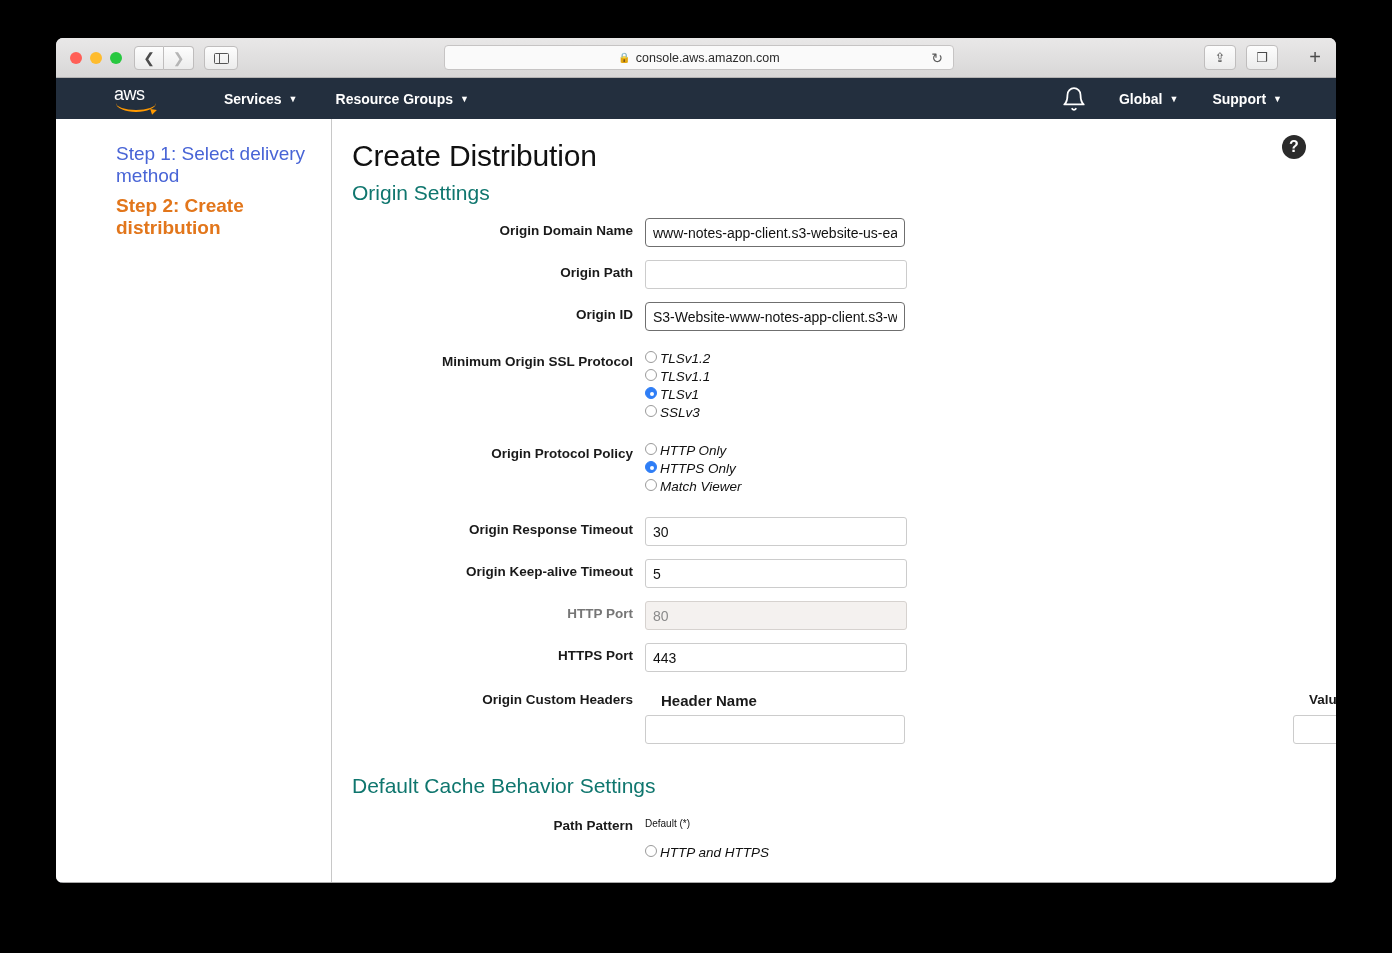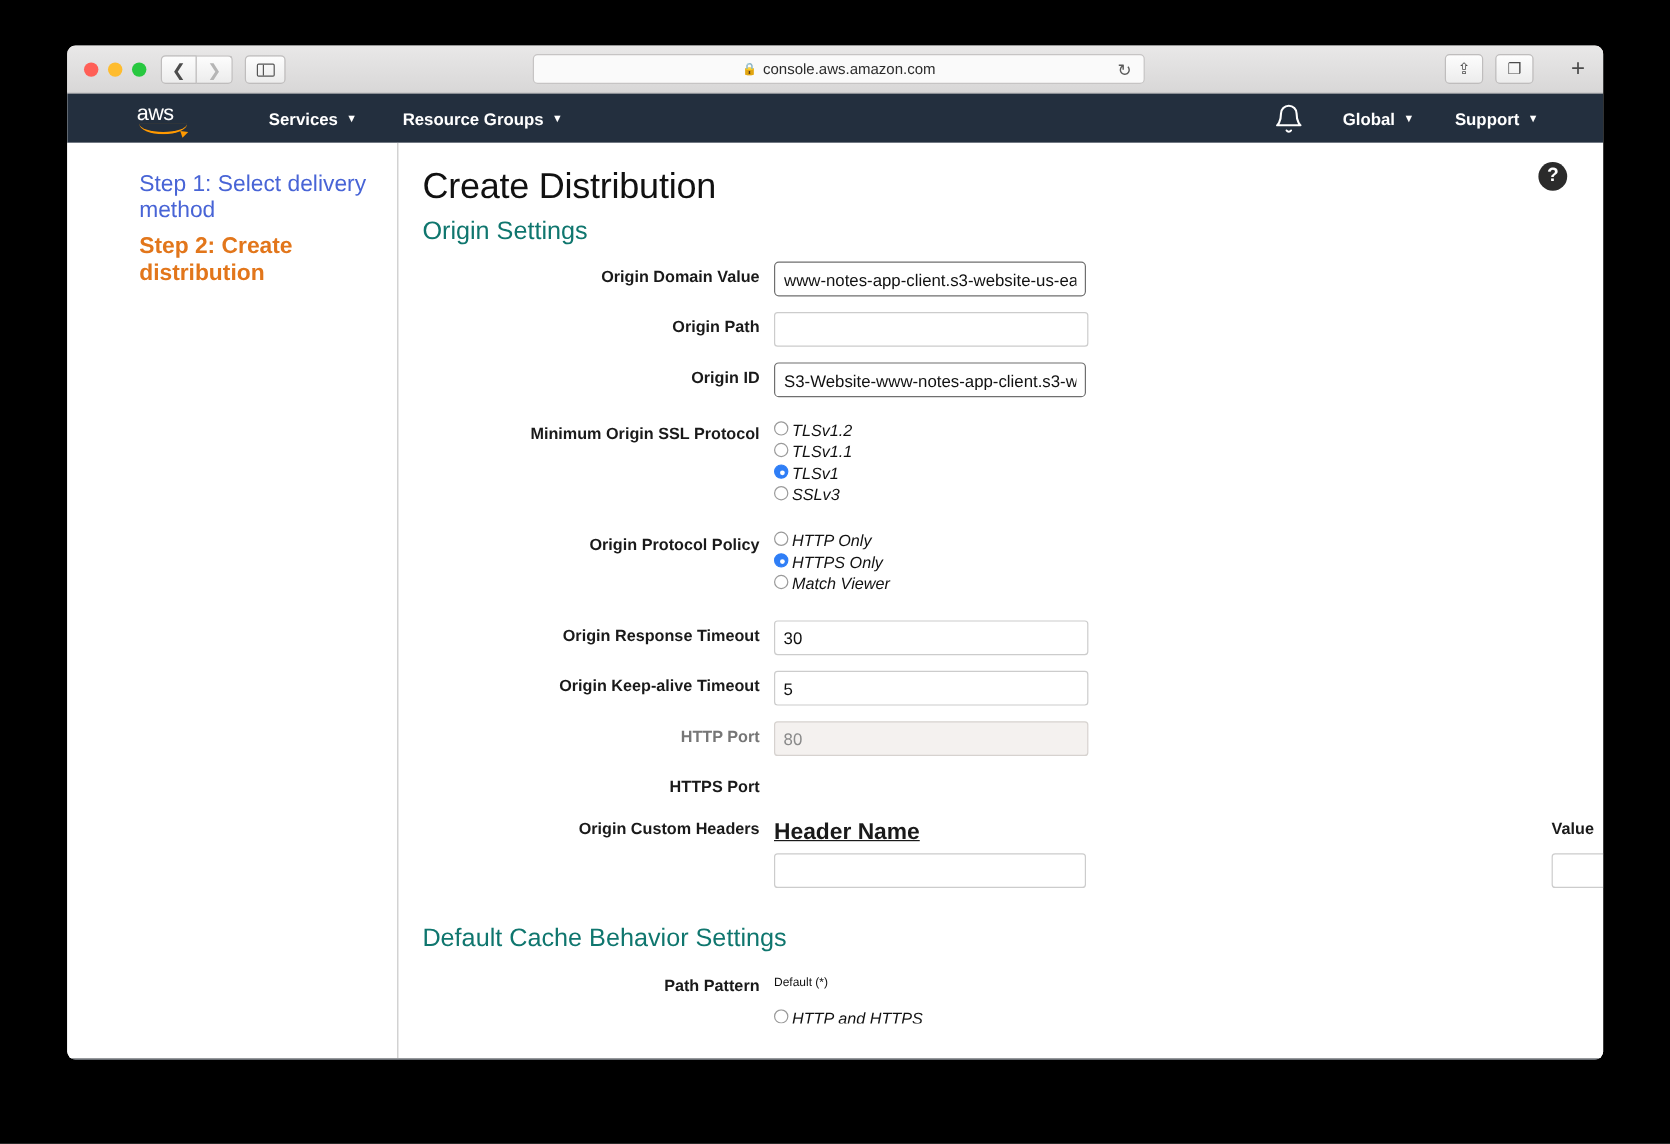--- a/index.html
+++ b/index.html
@@ -221,25 +221,24 @@
     margin-right: 3px; flex: 0 0 auto;
     position: relative;
   }
   .rdo.on { background: #2f7ef6; border-color: #2f7ef6; }
   .rdo.on:after {
     content: ""; position: absolute;
     left: 3.5px; top: 3.5px; width: 4px; height: 4px;
     border-radius: 50%; background: #fff;
   }
 
-  #headers-head-row { margin-top: 15px; }
+  #headers-head-row { margin-top: 15px; gap: 16px; }
   .hdr-col-name {
-    font-size: 19px; font-weight: bold; color: #1a1a1a;
+    font-size: 15px; font-weight: bold; color: #1a1a1a;
     padding-top: 5px;
-    text-decoration: underline;
   }
   #hdr-value-label {
     position: absolute; left: 648px; top: 5px;
     font-size: 13.5px; font-weight: bold; color: #1a1a1a;
   }
   #headers-input-row { margin-top: 6px; }
   #hdr-name-input { width: 260px; }
   #hdr-value-input {
     position: absolute; left: 648px; top: 0;
     width: 260px; height: 29px; padding: 2px 7px;
@@ -344,21 +343,21 @@
     </div>
 
     <div id="content">
 
       <div id="help-icon">?</div>
 
       <h1 id="page-title">Create Distribution</h1>
       <h2 class="section-head">Origin Settings</h2>
 
       <div class="frow">
-        <div class="flabel">Origin Domain Value</div>
+        <div class="flabel">Origin Domain Name</div>
         <div class="fctl">
           <input class="tb sharp" type="text" value="www-notes-app-client.s3-website-us-ea" style="">
           
         </div>
       </div>
 
       <div class="frow">
         <div class="flabel">Origin Path</div>
         <div class="fctl">
           <input class="tb wide" type="text" value="" style="">
@@ -435,20 +434,24 @@
       <div class="frow">
         <div class="flabel dim">HTTP Port</div>
         <div class="fctl">
           <input class="tb wide disabled" type="text" disabled="" value="80" style="">
           
         </div>
       </div>
 
       <div class="frow">
         <div class="flabel">HTTPS Port</div>
+        <div class="fctl">
+          <input class="tb wide" type="text" value="443" style="">
+          
+        </div>
       </div>
 
       <div class="frow" id="headers-head-row">
         <div class="flabel">Origin Custom Headers</div>
         <div class="fctl">
           <div class="hdr-col-name">Header Name</div>
           <div id="hdr-value-label">Value</div>
 
         </div>
       </div>

